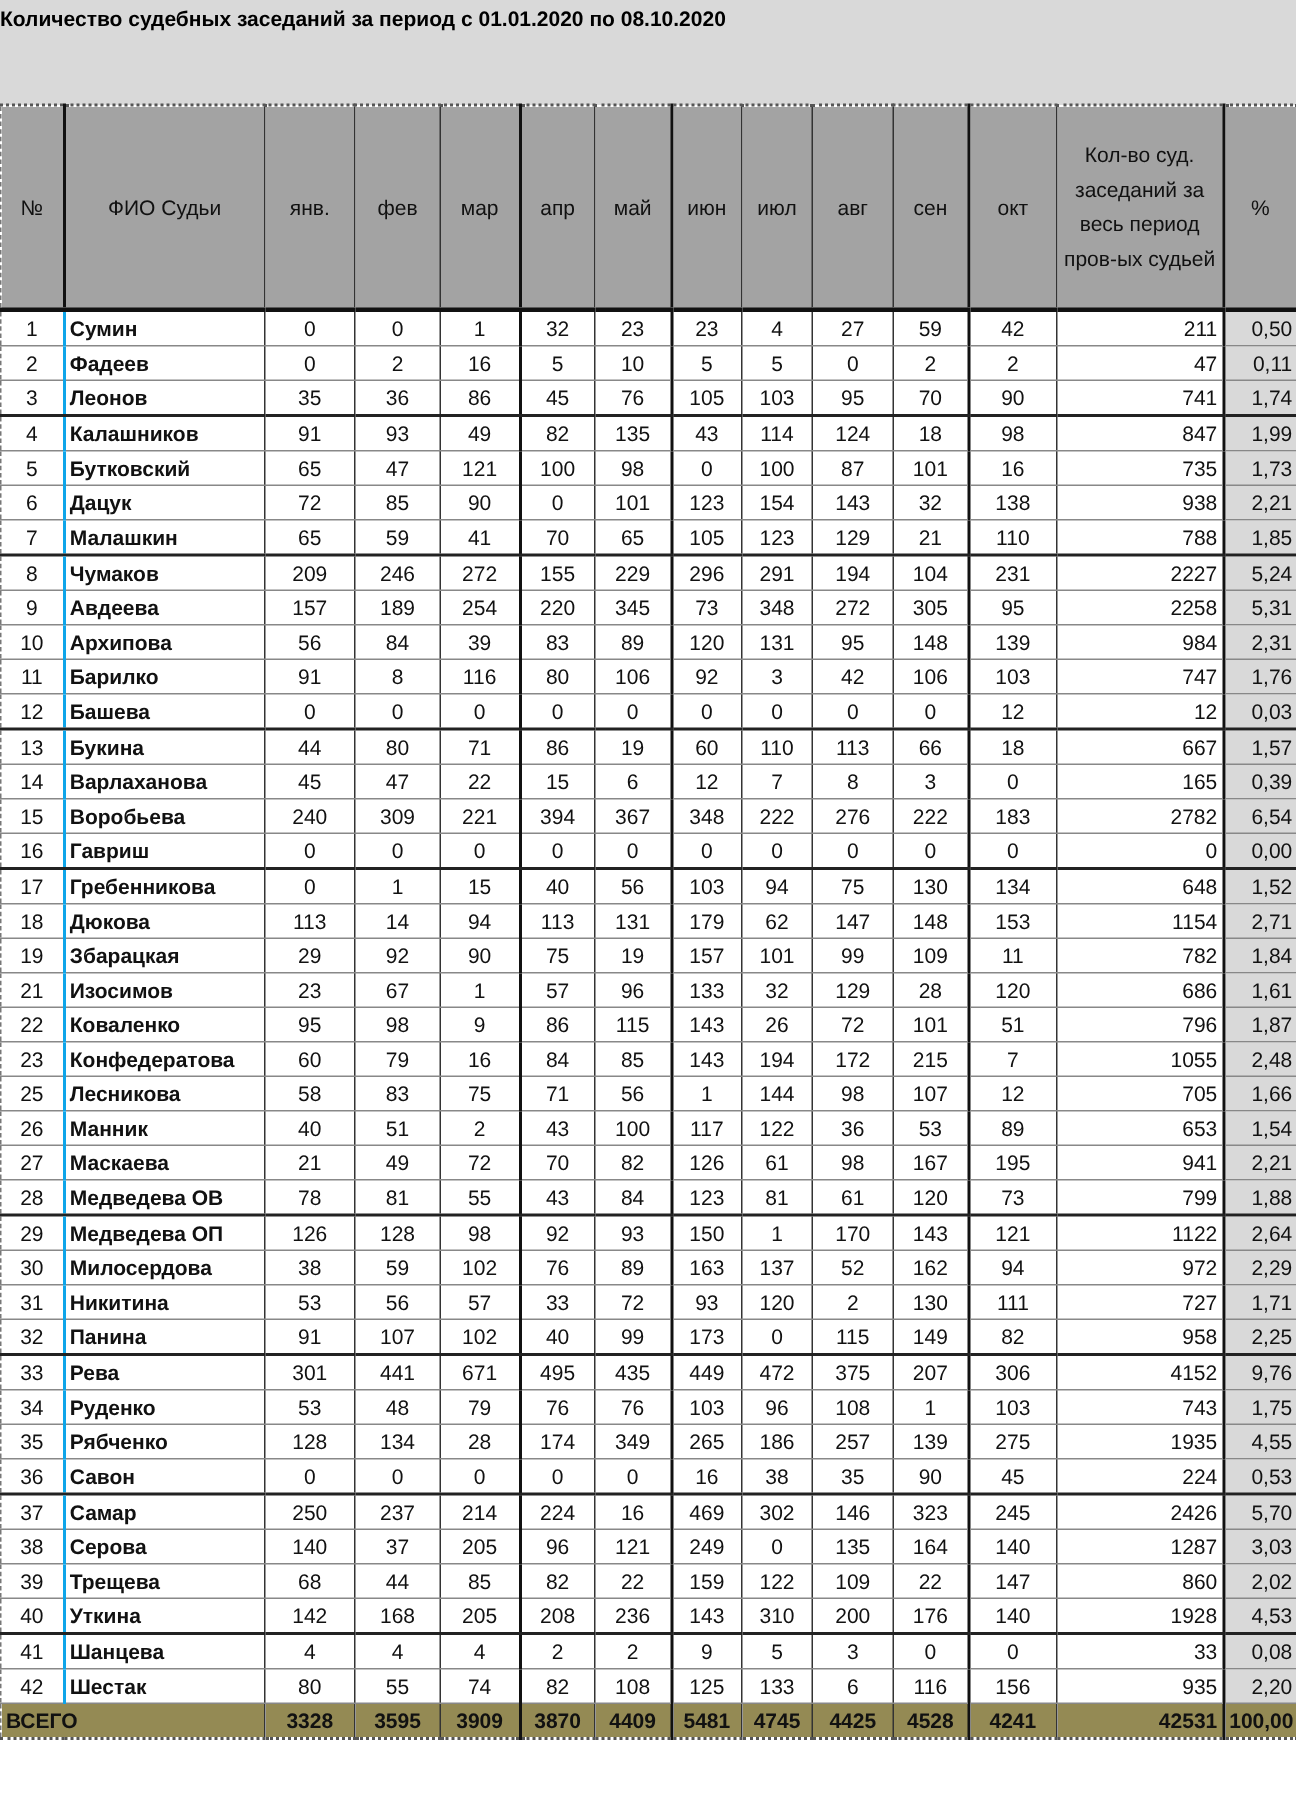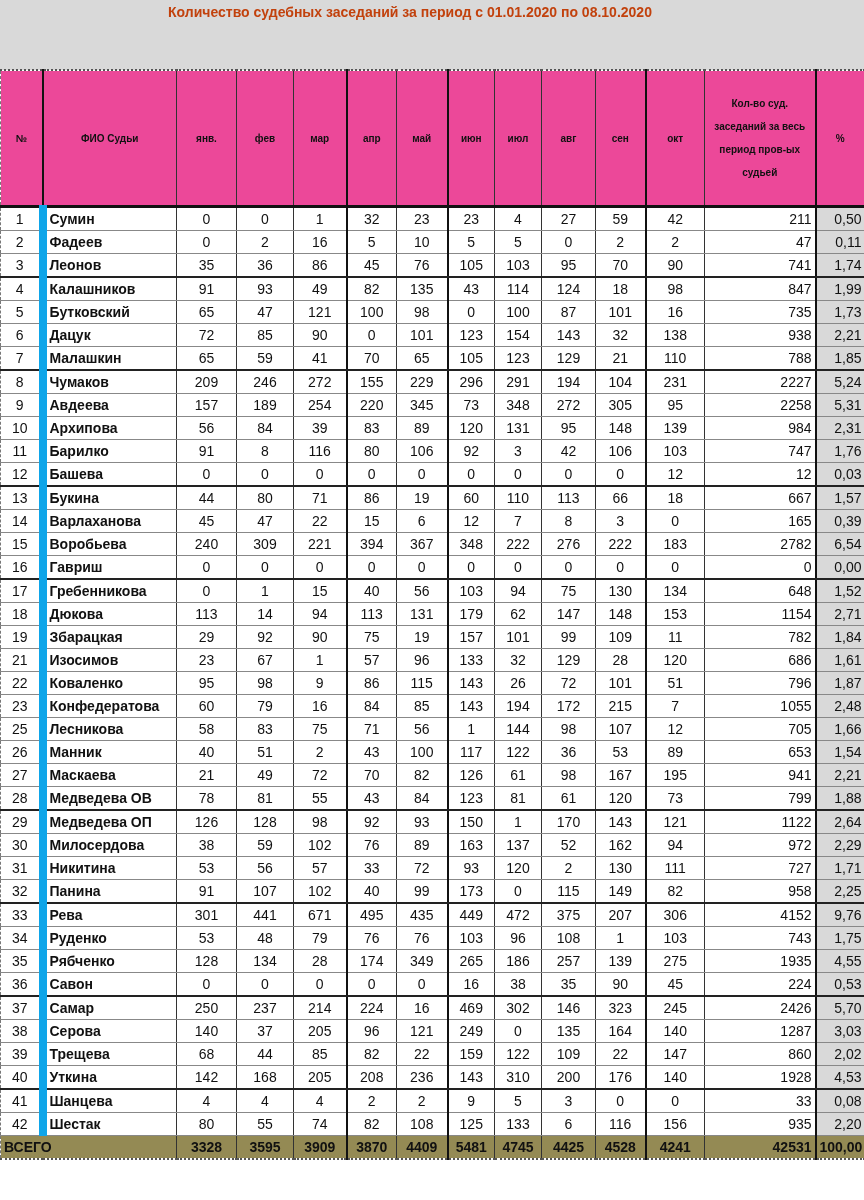--- a/index.html
+++ b/index.html
@@ -1,31 +1,31 @@
 <!DOCTYPE html>
 <html><head>
 <meta charset="utf-8">
 <style>
   html, body { margin: 0; padding: 0; background: #ffffff; }
   body { width: 864px; height: 1200px; overflow: hidden; position: relative;
          font-family: "Liberation Sans", "DejaVu Sans", sans-serif; }
   .title-band { position: absolute; left: 0; top: 0; width: 864px; height: 70px; background: #d9d9d9; }
-  .title { position: absolute; left: 0; top: 4px; width: 820px; text-align: center;
-           font-weight: bold; font-size: 14px; color: #c2410c; }
+  .title { position: absolute; left: 0; top: 4px; width: 820px; 
+           font-weight: bold; font-size: 14px; color: #000000; }
   table { position: absolute; left: 0; top: 69px; border-collapse: collapse; table-layout: fixed;
           width: 864px; border-top: 2px dotted #555; border-left: 1px dashed #777; }
   th, td { padding: 0 3px; color: #111; white-space: nowrap; overflow: hidden; }
-  thead th { background: #ec4899; height: 134px; font-size: 10px; font-weight: bold;
+  thead th { background: #a3a3a3; height: 134px; font-size: 14px; font-weight: normal;
              text-align: center; border-right: 1px solid #333; border-bottom: 3px solid #111; white-space: normal; line-height: 23px; }
   thead th.thick-r { border-right: 2px solid #111; }
   tbody td { height: 22px; font-size: 14px; text-align: center; border-right: 1px solid #333;
              border-bottom: 1px solid #888; }
   tbody tr.group-end td { border-bottom: 2px solid #222; }
   td.num { text-align: center; }
-  td.name { text-align: left; font-weight: bold; border-left: 8px solid #0ea5e9; }
+  td.name { text-align: left; font-weight: bold; border-left: 2px solid #0ea5e9; }
   td.thick-r { border-right: 2px solid #111; }
   td.total { text-align: right; font-weight: normal; }
   td.pct { text-align: right; background: #d9d9d9; border-right: none; }
   tr.sum td { background: #948a54; font-weight: bold; height: 22px; border-bottom: 2px dotted #555; }
   tr.sum td.label { text-align: left; }
 </style>
 </head>
 <body>
 
 <div class="title-band"></div>

